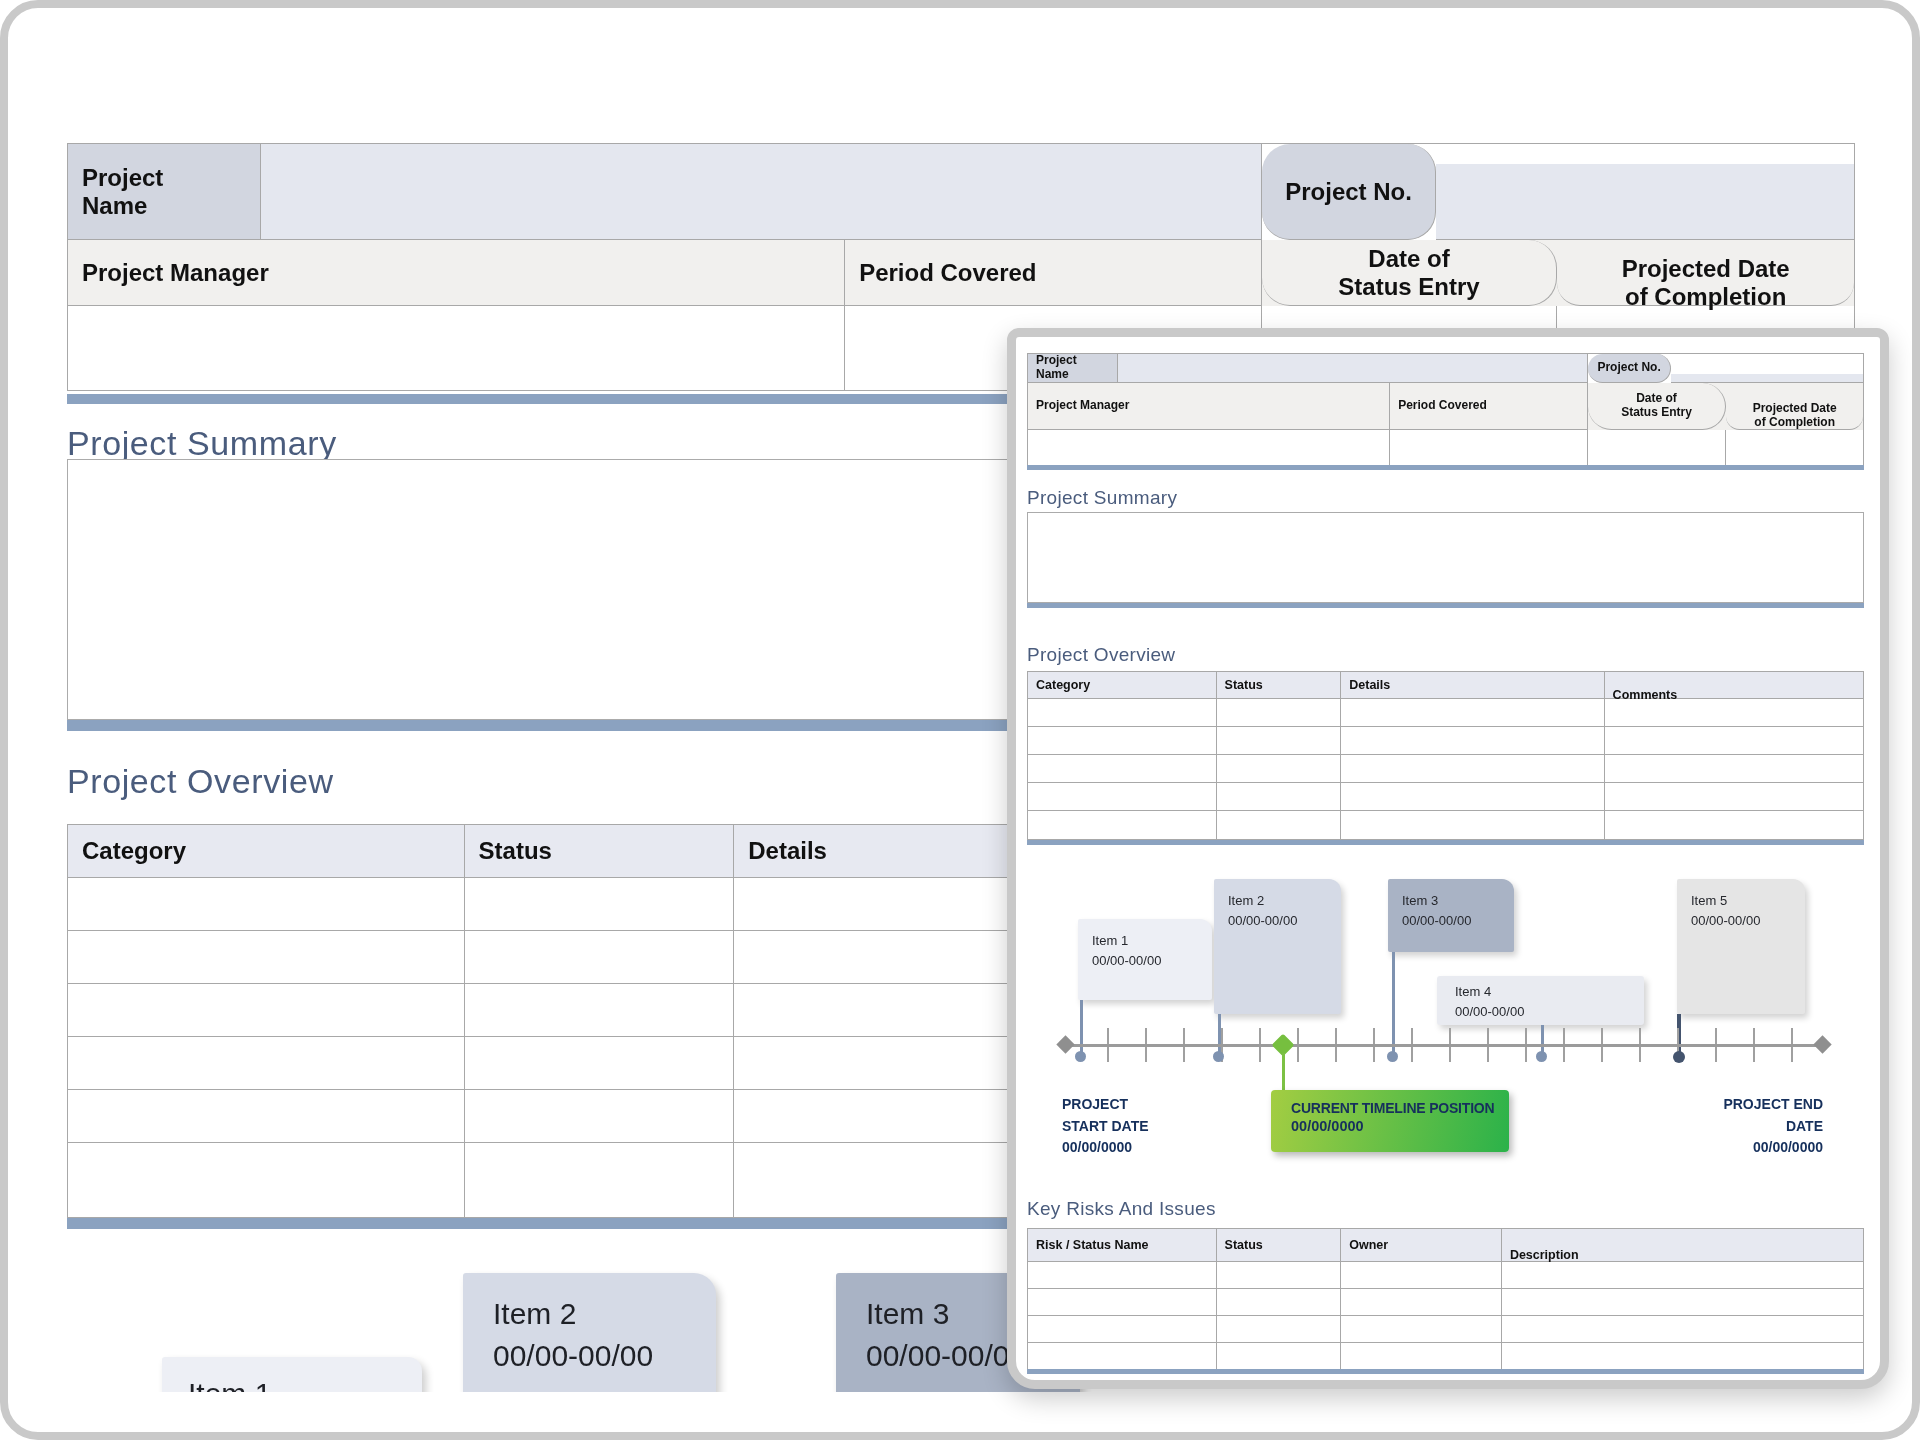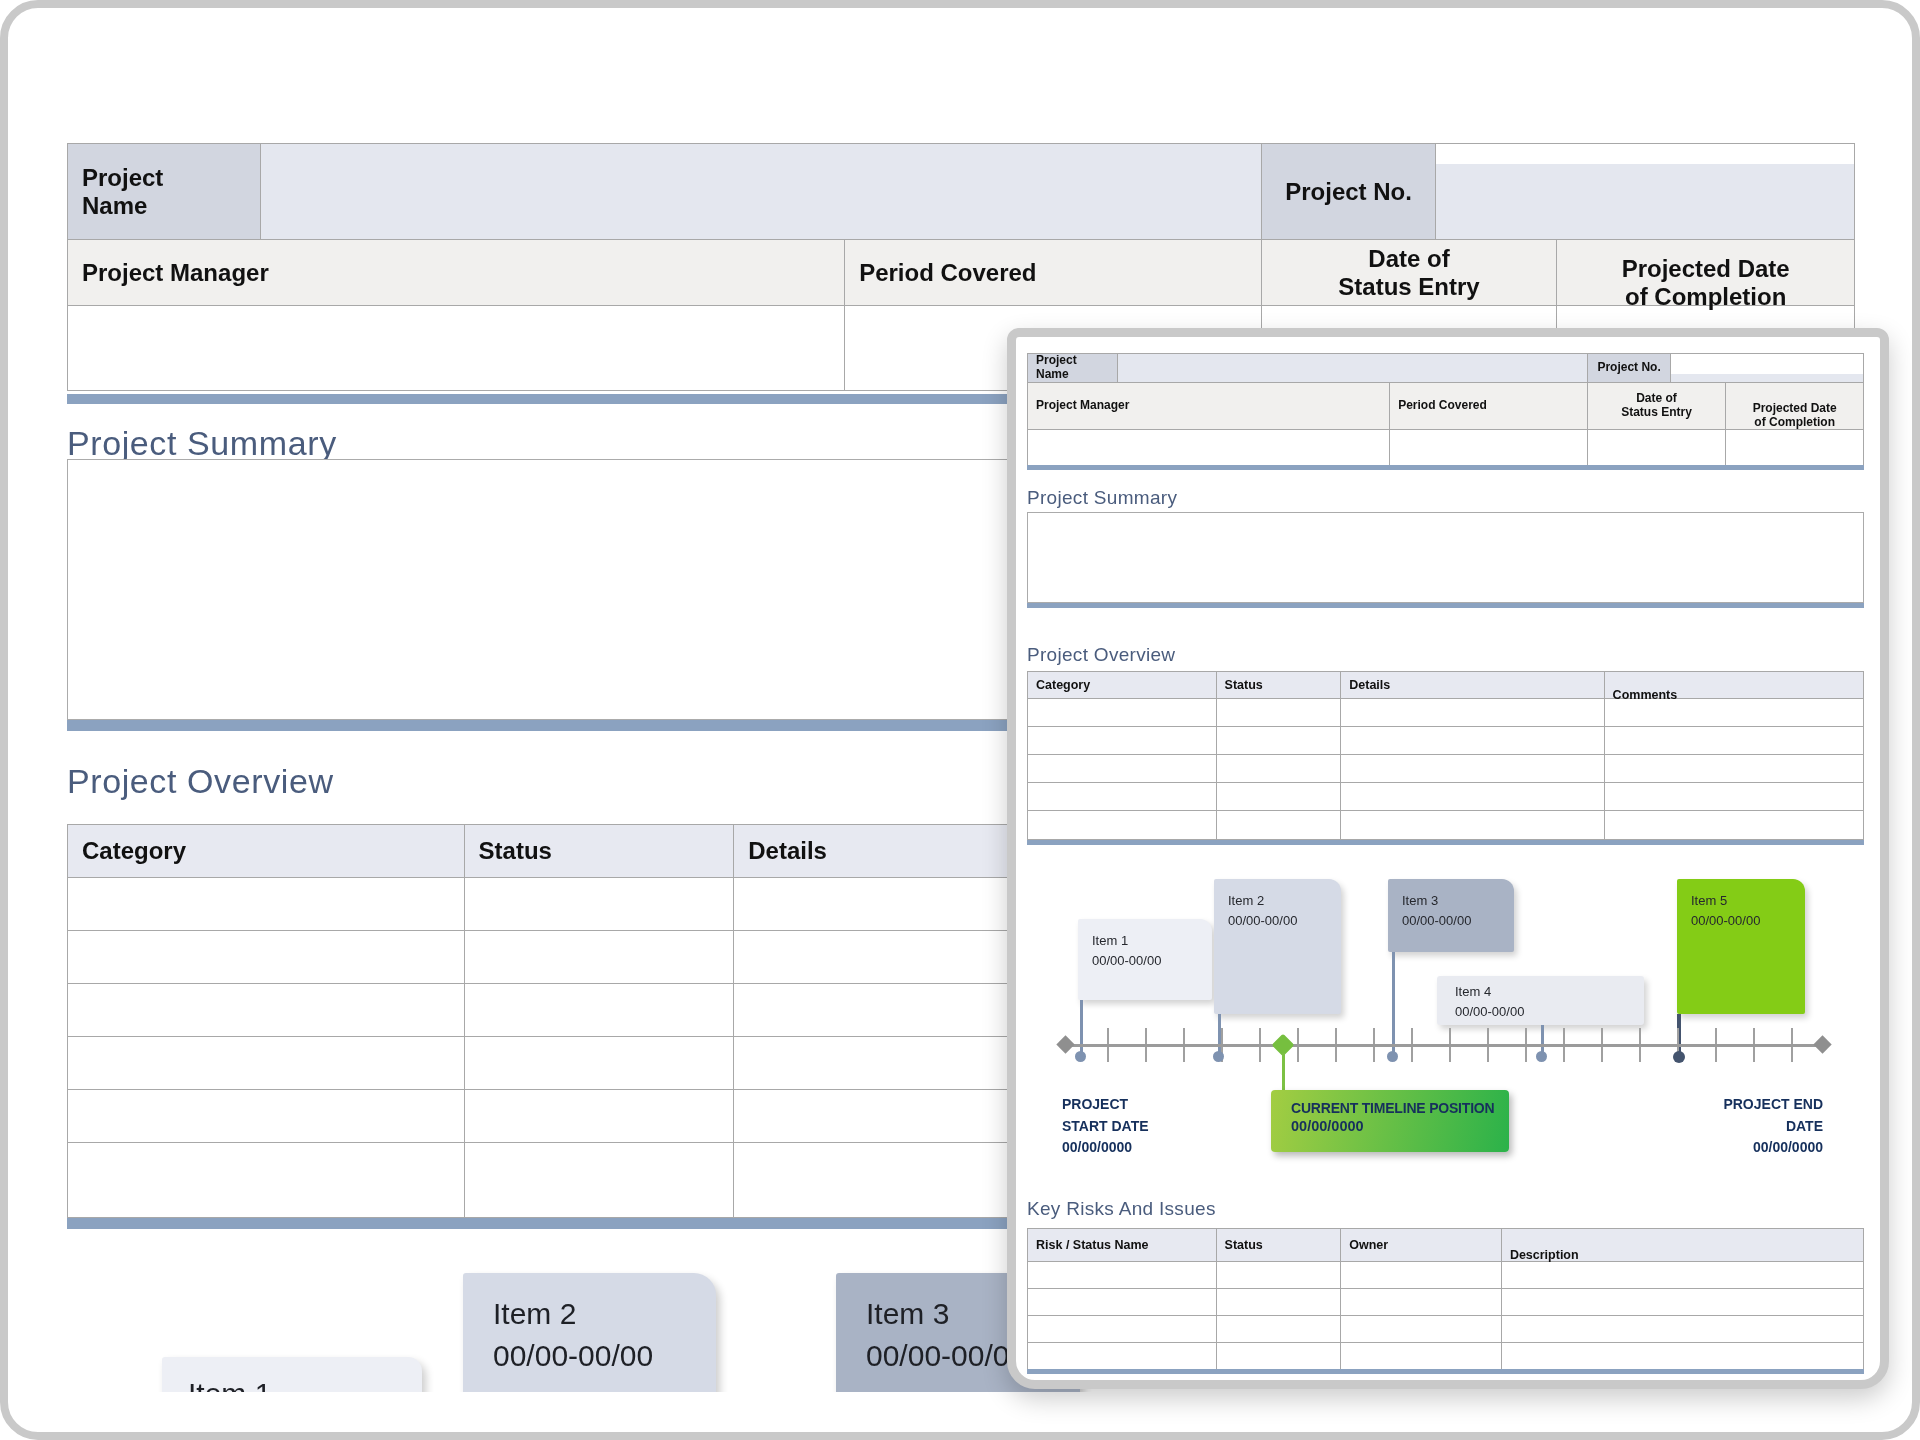--- a/index.html
+++ b/index.html
@@ -26,21 +26,21 @@
   .row{display:flex;}
   .cell{border-right:1.5px solid var(--border-gray);border-bottom:1.5px solid var(--border-gray);display:flex;align-items:center;}
   .row .cell:last-child{border-right:none;margin-top:20px;}
   .row:last-child .cell{border-bottom:none;}
   .big-info .cell{font-size:24px;font-weight:700;color:#111;padding-left:14px;}
   .big-info .r1{height:96px;}
   .big-info .r2{height:66px;background:var(--subheader-row);}
   .big-info .r3{height:84px;background:#fff;}
   .lbl{background:var(--label-cell);}
   .val{background:var(--value-cell);}
-  .center{justify-content:center;text-align:center;padding-left:0 !important;}
+  .center{justify-content:center;text-align:center;padding-left:0 !important;border-radius:28px;}
 
   .accent{position:absolute;background:var(--accent-bar);}
 
   .sec-heading{position:absolute;left:67px;font-size:34px;font-weight:400;color:var(--heading);letter-spacing:.6px;}
 
   .big-box{position:absolute;left:67px;top:459px;width:1788px;height:261px;background:#fff;border:1.5px solid #ababab;}
 
   .big-overview{position:absolute;left:67px;top:824px;width:1788px;border:1.5px solid var(--border-gray);background:#fff;}
   .big-overview .hrow{height:53px;background:var(--table-header);}
   .big-overview .hrow .cell{font-size:24px;font-weight:700;color:#111;padding-left:14px;}
@@ -272,21 +272,21 @@
         <div>00/00-00/00</div>
       </div>
       <div class="tl-card" style="left:372px;top:542px;width:126px;height:73px;background:var(--item-dark)">
         <div>Item 3</div>
         <div>00/00-00/00</div>
       </div>
       <div class="tl-card" style="left:421px;top:639px;width:207px;height:49px;background:#e9ebf1;padding:6px 0 0 18px;border-radius:3px">
         <div>Item 4</div>
         <div>00/00-00/00</div>
       </div>
-      <div class="tl-card" style="left:661px;top:542px;width:128px;height:135px;background:#84cc16">
+      <div class="tl-card" style="left:661px;top:542px;width:128px;height:135px;background:#e5e5e5">
         <div>Item 5</div>
         <div>00/00-00/00</div>
       </div>
 
       <div class="tl-stem" style="left:64px;top:663px;height:57px"></div>
       <div class="tl-stem" style="left:202px;top:677px;height:43px"></div>
       <div class="tl-stem" style="left:376px;top:615px;height:105px"></div>
       <div class="tl-stem" style="left:525px;top:688px;height:32px"></div>
       <div class="tl-stem dark" style="left:661px;top:677px;height:43px"></div>
 

